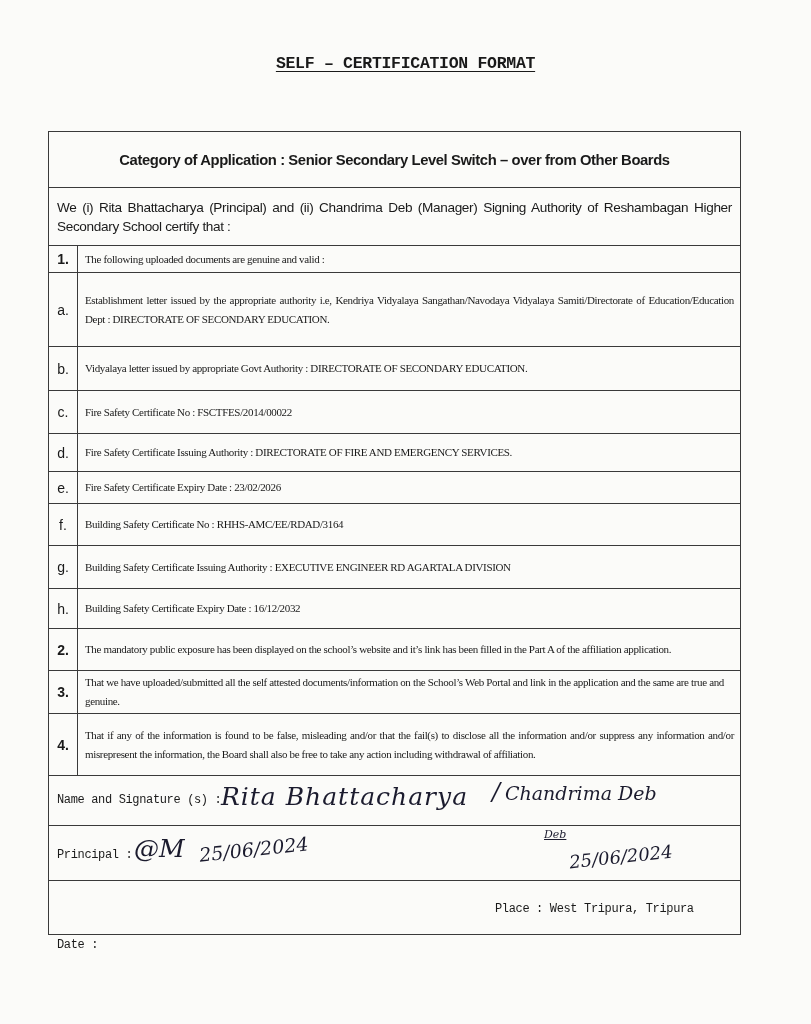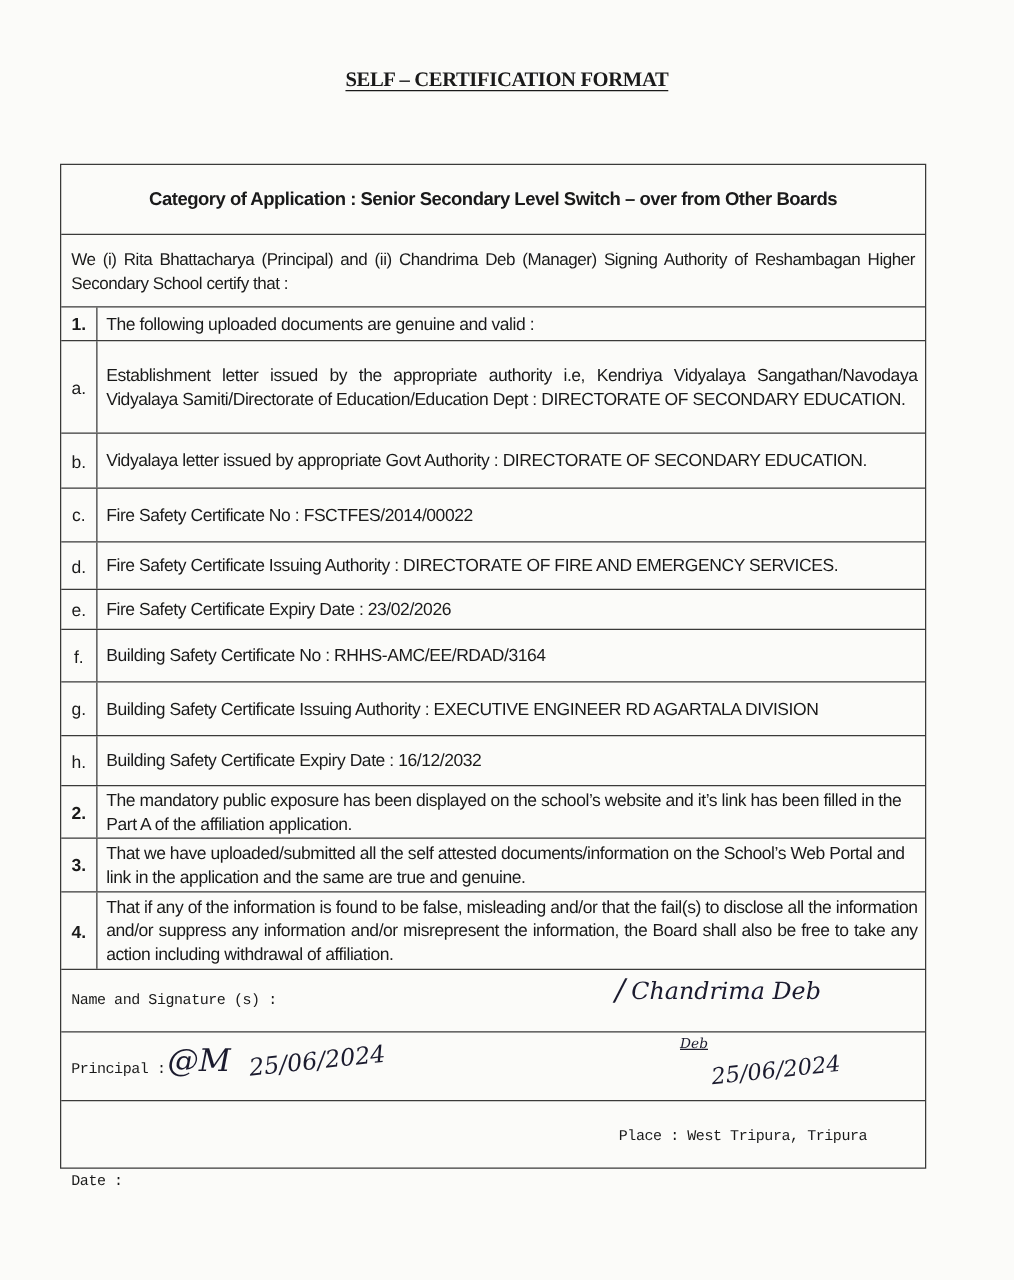--- a/index.html
+++ b/index.html
@@ -5,21 +5,21 @@
   html, body { margin:0; padding:0; }
   body {
     width:811px; height:1024px; overflow:hidden;
     background:#fbfbf9;
     font-family:"Liberation Sans Narrow","Liberation Sans",sans-serif;
     color:#1a1a1a;
     position:relative;
   }
   .title {
     position:absolute; top:54px; left:0; width:811px; text-align:center;
-    font-family:Liberation Serif, serif; font-weight:bold; font-size:16.5px;
+    font-family:Liberation Mono, monospace; font-weight:bold; font-size:16.5px;
     letter-spacing:-0.3px;
   }
   .title span { text-decoration:underline; text-underline-offset:3px; }
   .sheet {
     position:absolute; left:48px; top:131px; width:693px; height:804px;
     border:1.5px solid #3a3a3a; box-sizing:border-box;
   }
   .row {
     position:absolute; left:0; right:0;
     border-bottom:1.5px solid #3a3a3a; box-sizing:border-box;
@@ -28,21 +28,21 @@
   .num {
     position:absolute; left:0; top:0; bottom:0; width:28px;
     border-right:1.5px solid #3a3a3a;
     display:flex; align-items:center; justify-content:center;
     font-size:14px;
   }
   .num.bold { font-weight:bold; }
   .txt {
     position:absolute; left:36px; right:6px; top:0; bottom:0;
     display:flex; align-items:center;
-    font-size:14px; line-height:19px; letter-spacing:-0.35px;
+    font-size:11px; line-height:19px; letter-spacing:-0.35px;font-family:Liberation Serif, serif;
   }
   .txt.justify { text-align:justify; text-align-last:left; }
   .full {
     position:absolute; left:8px; right:8px; top:0; bottom:0;
     display:flex; align-items:center;
     font-size:13.6px; line-height:19px; letter-spacing:-0.35px;
   }
   .cat {
     position:absolute; left:0; right:0; top:0; bottom:0;
     display:flex; align-items:center; justify-content:center;
@@ -130,20 +130,21 @@
 
   <div class="row" style="top:582px;height:62px;">
     <div class="num bold">4.</div>
     <div class="txt">
         <div style="text-align:justify;text-align-last:left;width:100%">That if any of the information is found to be false, misleading and/or that the fail(s) to disclose all the information and/or suppress any information and/or misrepresent the information, the Board shall also be free to take any action including withdrawal of affiliation.</div>
       </div>
   </div>
 
   <div class="row" style="top:644px;height:50px;">
     <span class="label" style="position:absolute;left:8px;top:17px;">Name and Signature (s) :</span>
+    <span class="hand" style="left:172px;top:6px;font-size:25px;letter-spacing:1px;">Rita Bhattacharya</span>
     <span class="hand" style="left:443px;top:2px;font-size:24px;">/</span>
     <span class="hand" style="left:456px;top:6px;font-size:19px;">Chandrima Deb</span>
   </div>
 
   <div class="row" style="top:694px;height:55px;">
     <span class="label" style="position:absolute;left:8px;top:22px;">Principal :</span>
     <span class="hand" style="left:85px;top:8px;font-size:25px;">@M</span>
     <span class="hand" style="left:150px;top:12px;font-size:19px;transform:rotate(-6deg);">25/06/2024</span>
     <span class="hand" style="left:495px;top:2px;font-size:11px;text-decoration:underline;">Deb</span>
     <span class="hand" style="left:520px;top:20px;font-size:18px;transform:rotate(-6deg);">25/06/2024</span>

